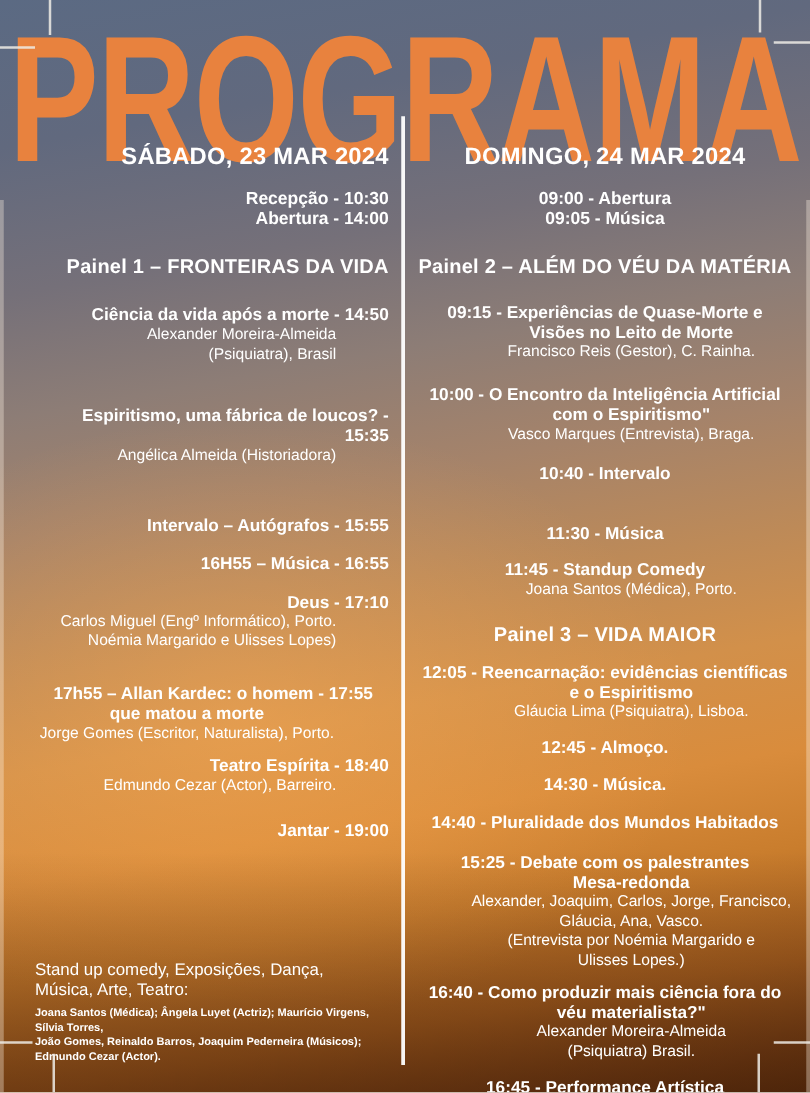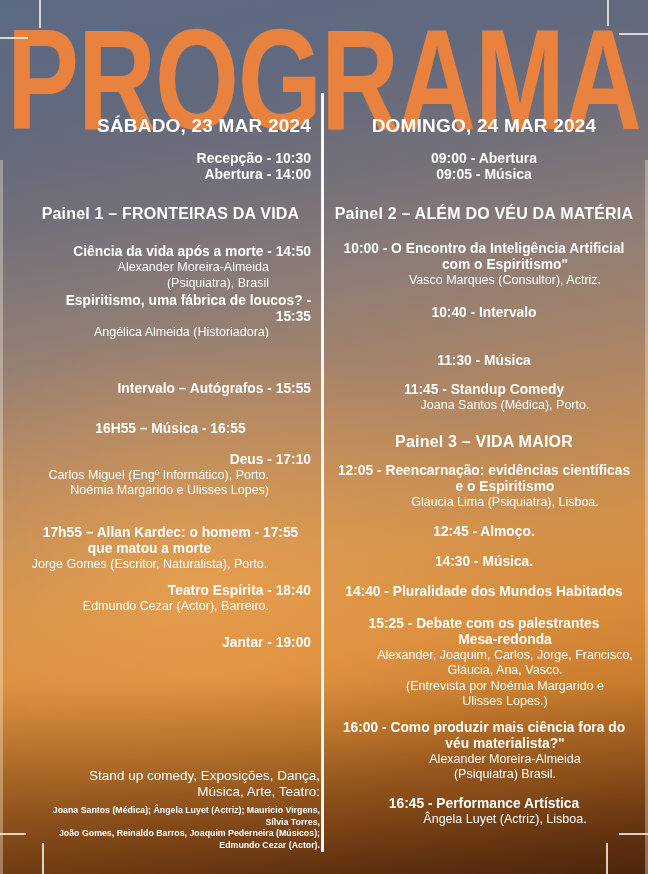--- a/index.html
+++ b/index.html
@@ -26,21 +26,21 @@
   .col-right{left:334px;width:300px;text-align:center;}
   .date-header{font-size:19px;font-weight:bold;letter-spacing:0.2px;line-height:18px;margin-top:22px;}
   .pre{font-size:14px;font-weight:bold;line-height:16px;margin-top:15px;}
   .panel-heading{font-size:16px;font-weight:bold;letter-spacing:0.2px;line-height:18px;}
   .ev-t{font-size:13.8px;font-weight:bold;line-height:16px;}
   .ev-d{font-size:12.5px;line-height:15.5px;}
   .col-left .ind-r{margin-right:42px;}
   .col-right .ind-l{padding-left:42px;}
   #divider{position:absolute;left:321px;top:93px;width:3px;height:759px;
     background:rgba(255,255,255,0.95);z-index:2;}
-  #footer-left{position:absolute;left:28px;top:768px;width:292px;text-align:right;z-index:2;}
+  #footer-left{position:absolute;left:28px;top:768px;width:292px;text-align:left;z-index:2;}
   .footer-line{font-size:13.5px;line-height:16px;}
   .footer-names{font-size:8.8px;line-height:11.5px;font-weight:bold;}
   .crop{position:absolute;background:rgba(238,236,230,0.85);z-index:3;}
 </style>
 </head>
 <body>
 
 <div id="poster">
 
   <div id="big-title">PROGRAMA</div>
@@ -57,38 +57,38 @@
   <div class="crop" style="left:606px;top:843px;width:2px;height:31px;"></div>
   <div class="crop" style="left:42px;top:843px;width:2px;height:31px;"></div>
   <div class="crop" style="left:0;top:833px;width:26px;height:2px;"></div>
 
   <div class="col col-left">
     <div class="date-header">SÁBADO, 23 MAR 2024</div>
 
     <div class="pre">Recepção - 10:30</div>
     <div class="pre" style="margin-top:0;">Abertura - 14:00</div>
 
-    <div class="panel-heading" style="margin-top:23px;text-align:center;">Painel 1 – FRONTEIRAS DA VIDA</div>
+    <div class="panel-heading" style="margin-top:23px;">Painel 1 – FRONTEIRAS DA VIDA</div>
 
     <div style="margin-top:21px;">
       <div class="ev-t">Ciência da vida após a morte - 14:50</div>
       <div class="ev-d ind-r">Alexander Moreira-Almeida</div>
       <div class="ev-d ind-r">(Psiquiatra), Brasil</div>
     </div>
 
-    <div style="margin-top:2px;">
+    <div style="margin-top:34px;">
       <div class="ev-t">Espiritismo, uma fábrica de loucos? - 15:35</div>
       <div class="ev-d ind-r">Angélica Almeida (Historiadora)</div>
     </div>
 
     <div style="margin-top:40px;">
       <div class="ev-t">Intervalo – Autógrafos - 15:55</div>
     </div>
 
-    <div style="margin-top:24px;text-align:center;">
+    <div style="margin-top:14px;">
       <div class="ev-t">16H55 – Música - 16:55</div>
     </div>
 
     <div style="margin-top:15px;">
       <div class="ev-t">Deus - 17:10</div>
       <div class="ev-d ind-r">Carlos Miguel (Engº Informático), Porto.</div>
       <div class="ev-d ind-r">Noémia Margarido e Ulisses Lopes)</div>
     </div>
 
     <div style="margin-top:26px;text-align:center;">
@@ -115,25 +115,30 @@
   </div>
 
   <div class="col col-right">
     <div class="date-header">DOMINGO, 24 MAR 2024</div>
 
     <div class="pre">09:00 - Abertura</div>
     <div class="pre" style="margin-top:0;">09:05 - Música</div>
 
     <div class="panel-heading" style="margin-top:23px;">Painel 2 – ALÉM DO VÉU DA MATÉRIA</div>
 
+    <div style="margin-top:19px;">
+      <div class="ev-t">09:15 - Experiências de Quase-Morte e</div>
+      <div class="ev-t ind-l">Visões no Leito de Morte</div>
+      <div class="ev-d ind-l">Francisco Reis (Gestor), C. Rainha.</div>
+    </div>
 
     <div style="margin-top:18px;">
       <div class="ev-t">10:00 - O Encontro da Inteligência Artificial</div>
       <div class="ev-t ind-l">com o Espiritismo"</div>
-      <div class="ev-d ind-l">Vasco Marques (Consultor), Actriz.</div>
+      <div class="ev-d ind-l">Vasco Marques (Entrevista), Braga.</div>
     </div>
 
     <div style="margin-top:16px;">
       <div class="ev-t">10:40 - Intervalo</div>
     </div>
 
     <div style="margin-top:32px;">
       <div class="ev-t">11:30 - Música</div>
     </div>
 
@@ -165,21 +170,21 @@
     <div style="margin-top:16px;">
       <div class="ev-t">15:25 - Debate com os palestrantes</div>
       <div class="ev-t ind-l">Mesa-redonda</div>
       <div class="ev-d ind-l">Alexander, Joaquim, Carlos, Jorge, Francisco,</div>
       <div class="ev-d ind-l">Gláucia, Ana, Vasco.</div>
       <div class="ev-d ind-l">(Entrevista por Noémia Margarido e</div>
       <div class="ev-d ind-l">Ulisses Lopes.)</div>
     </div>
 
     <div style="margin-top:10px;">
-      <div class="ev-t">16:00 - Como produzir mais ciência fora do</div>
+      <div class="ev-t">16:40 - Como produzir mais ciência fora do</div>
       <div class="ev-t ind-l">véu materialista?"</div>
       <div class="ev-d ind-l">Alexander Moreira-Almeida</div>
       <div class="ev-d ind-l">(Psiquiatra) Brasil.</div>
     </div>
 
     <div style="margin-top:13px;">
       <div class="ev-t">16:45 - Performance Artística</div>
       <div class="ev-d ind-l">Ângela Luyet (Actriz), Lisboa.</div>
     </div>
 

